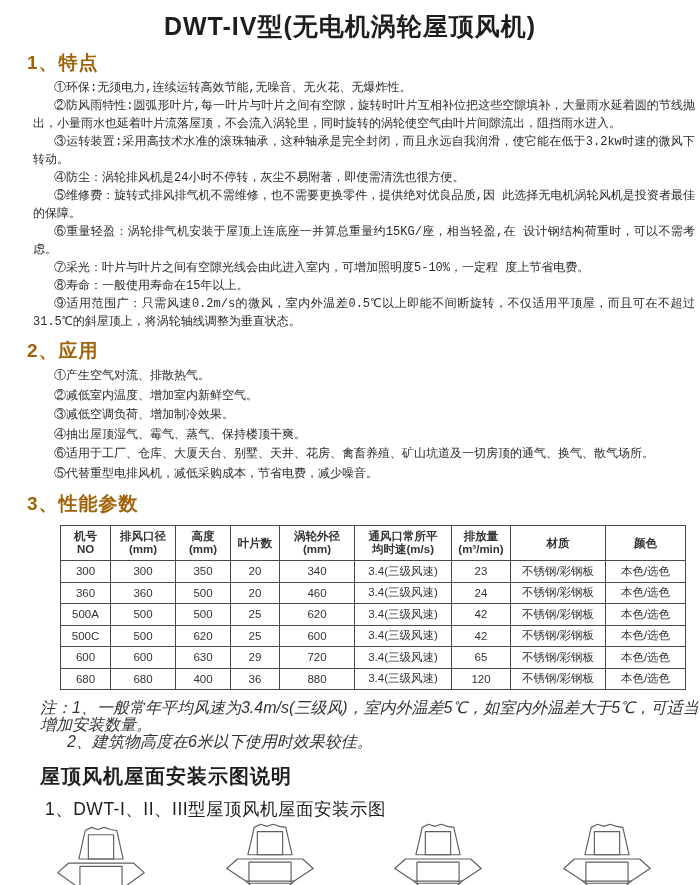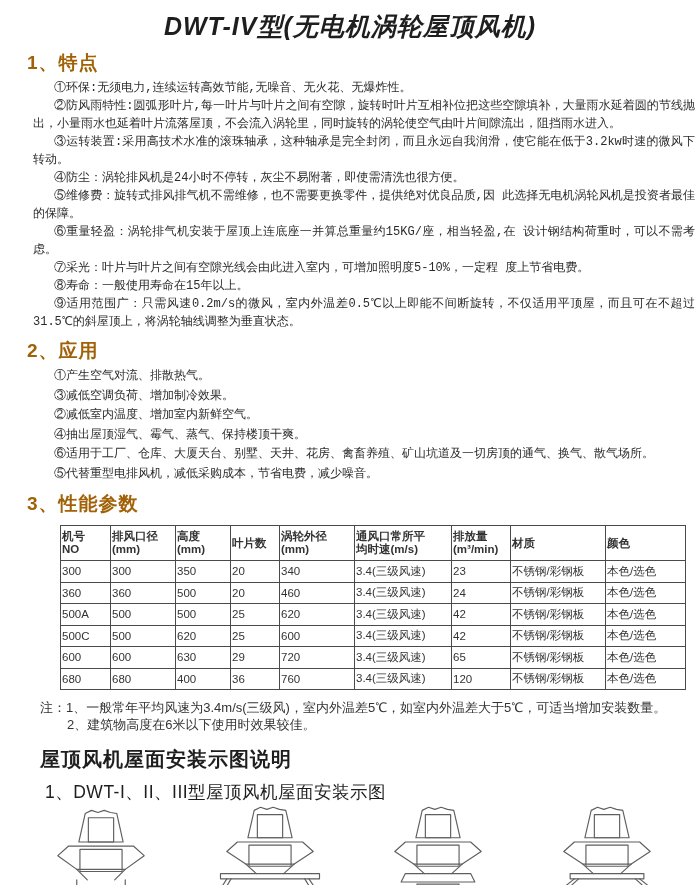--- a/index.html
+++ b/index.html
@@ -5,43 +5,43 @@
   html,body { margin:0; padding:0; background:#ffffff; }
   body {
     width:700px; height:885px; overflow:hidden;
     color:#262626;
     font-family:"Liberation Sans", sans-serif;
   }
   .page { width:700px; height:885px; box-sizing:border-box; padding-top:4px; }
 
   .doc-title {
     text-align:center; font-size:25px; font-weight:bold;
-    letter-spacing:1px; margin:6px 0 2px 0; color:#1e1e1e;font-style:italic;
+    letter-spacing:1px; margin:6px 0 2px 0; color:#1e1e1e;
   }
   .sec-heading {
     font-size:19px; font-weight:bold; color:#a16207;
     margin:7px 0 3px 27px; letter-spacing:1px;
   }
   .para {
     font-size:12px; line-height:18px; color:#2b2b2b;
     margin:0 5px 0 33px; text-indent:21px; text-align:justify;font-family:Liberation Mono, monospace;
   }
   .apps .para { line-height:19.5px; }
 
   .perf-table {
     border-collapse:collapse; margin:8px 0 0 60px; width:598px;
-    font-size:11.5px; text-align:left; color:#333; table-layout:fixed;
+    font-size:11.5px; text-align:center; color:#333; table-layout:fixed;
   }
   .perf-table th, .perf-table td { border:1px solid #4a4a4a; padding:1px 1px; overflow:hidden; }
   .perf-table th { font-weight:bold; white-space:pre-line; line-height:13px; height:32px; font-size:11.5px; }
   .perf-table td { height:18.5px; }
   .col-no{width:47px}.col-dia{width:62px}.col-h{width:52px}.col-blade{width:46px}
   .col-out{width:72px}.col-speed{width:94px}.col-vol{width:56px}.col-mat{width:92px}.col-color{width:77px}
 
-  .notes { font-size:13px; color:#333; margin:9px 0 5px 40px; line-height:17px; }
+  .notes { font-size:16px; color:#333; margin:9px 0 5px 40px; line-height:17px;font-style:italic; }
   .note-2 { margin-left:27px; }
 
   .install-heading {
     font-size:20px; font-weight:bold; color:#1e1e1e;
     margin:13px 0 0 40px; letter-spacing:1px;
   }
   .install-subheading {
     font-size:17.5px; font-weight:normal; color:#1e1e1e;
     margin:7px 0 0 45px; letter-spacing:0.5px;
   }
@@ -67,22 +67,22 @@
     <p class="para">⑤维修费：旋转式排风排气机不需维修，也不需要更换零件，提供绝对优良品质,因 此选择无电机涡轮风机是投资者最佳的保障。</p>
     <p class="para">⑥重量轻盈：涡轮排气机安装于屋顶上连底座一并算总重量约15KG/座，相当轻盈,在 设计钢结构荷重时，可以不需考虑。</p>
     <p class="para">⑦采光：叶片与叶片之间有空隙光线会由此进入室内，可增加照明度5-10%，一定程 度上节省电费。</p>
     <p class="para">⑧寿命：一般使用寿命在15年以上。</p>
     <p class="para">⑨适用范围广：只需风速0.2m/s的微风，室内外温差0.5℃以上即能不间断旋转，不仅适用平顶屋，而且可在不超过31.5℃的斜屋顶上，将涡轮轴线调整为垂直状态。</p>
   </div>
 
   <div class="apps">
     <div class="sec-heading">2、应用</div>
     <p class="para">①产生空气对流、排散热气。</p>
+    <p class="para">②减低室内温度、增加室内新鲜空气。</p>
     <p class="para">③减低空调负荷、增加制冷效果。</p>
-    <p class="para">②减低室内温度、增加室内新鲜空气。</p>
     <p class="para">④抽出屋顶湿气、霉气、蒸气、保持楼顶干爽。</p>
     <p class="para">⑥适用于工厂、仓库、大厦天台、别墅、天井、花房、禽畜养殖、矿山坑道及一切房顶的通气、换气、散气场所。</p>
     <p class="para">⑤代替重型电排风机，减低采购成本，节省电费，减少噪音。</p>
   </div>
 
   <div>
     <div class="sec-heading">3、性能参数</div>
 
     <table class="perf-table">
       <thead>
@@ -158,21 +158,21 @@
           <td>3.4(三级风速)</td>
           <td>65</td>
           <td>不锈钢/彩钢板</td>
           <td>本色/选色</td>
         </tr>
         <tr>
           <td>680</td>
           <td>680</td>
           <td>400</td>
           <td>36</td>
-          <td>760</td>
+          <td>880</td>
           <td>3.4(三级风速)</td>
           <td>120</td>
           <td>不锈钢/彩钢板</td>
           <td>本色/选色</td>
         </tr>
       </tbody>
     </table>
 
     <div class="notes">
       <div class="note-1">注：1、一般常年平均风速为3.4m/s(三级风)，室内外温差5℃，如室内外温差大于5℃，可适当增加安装数量。</div>

